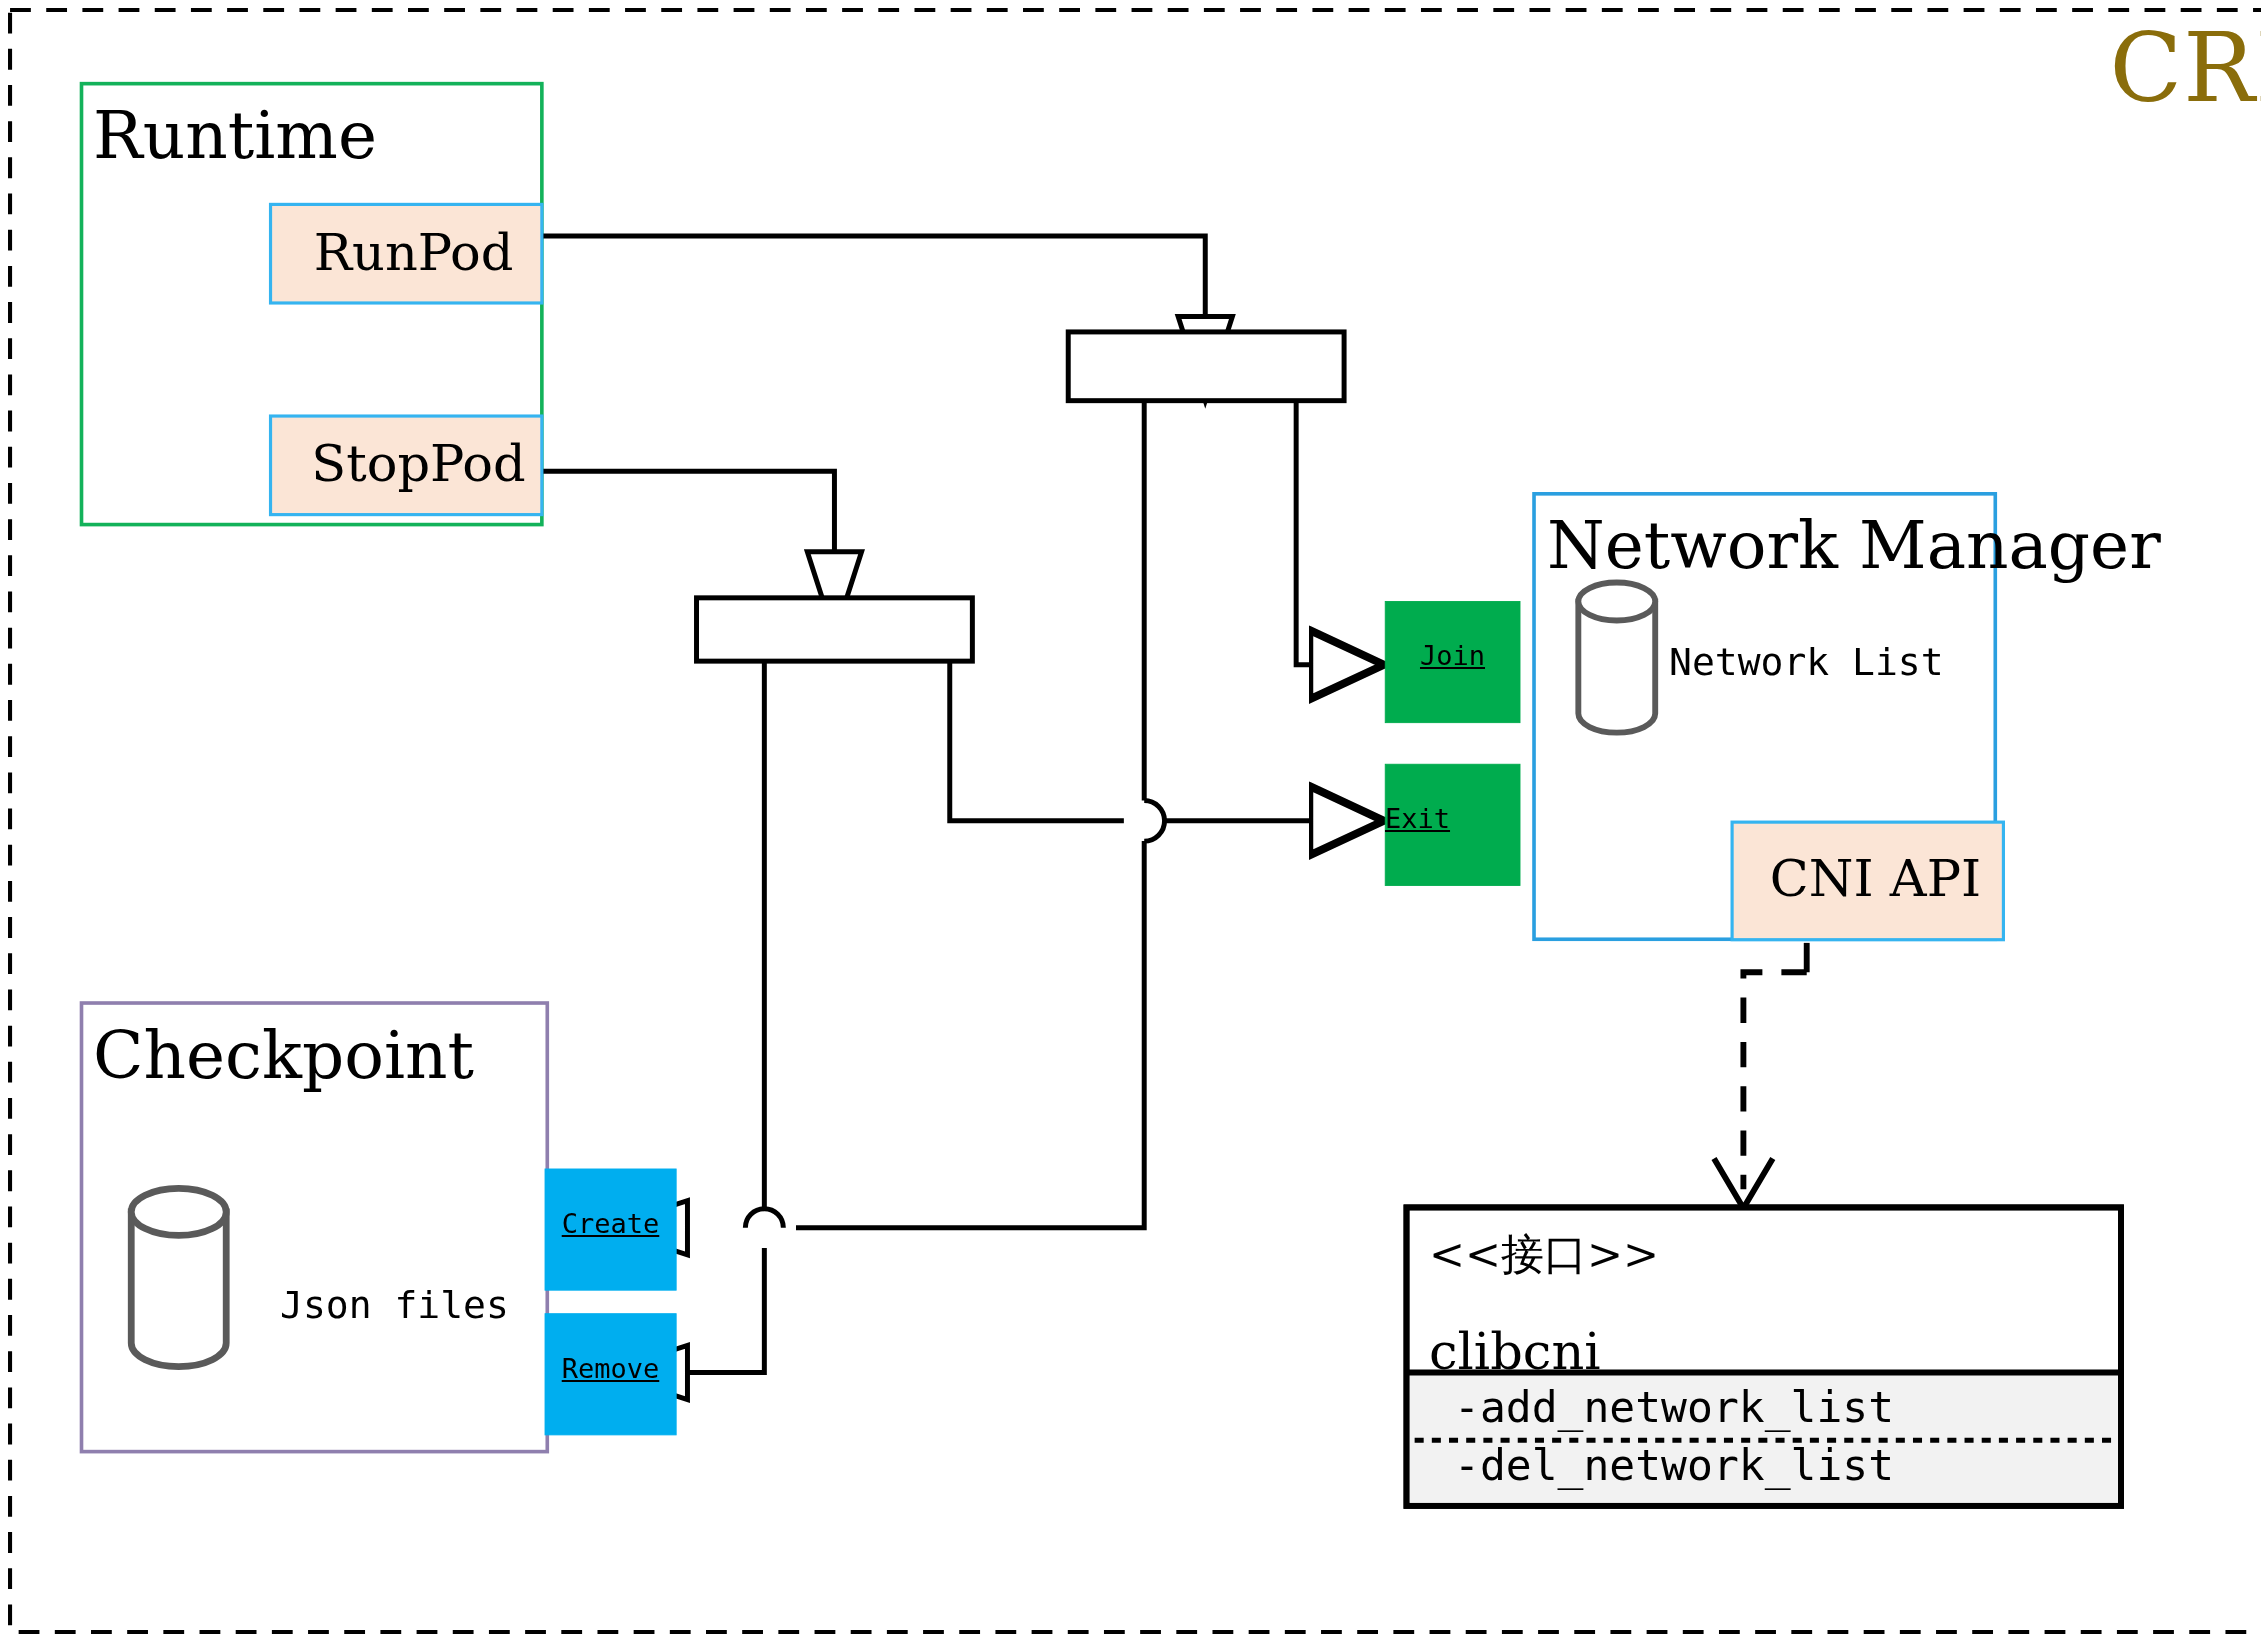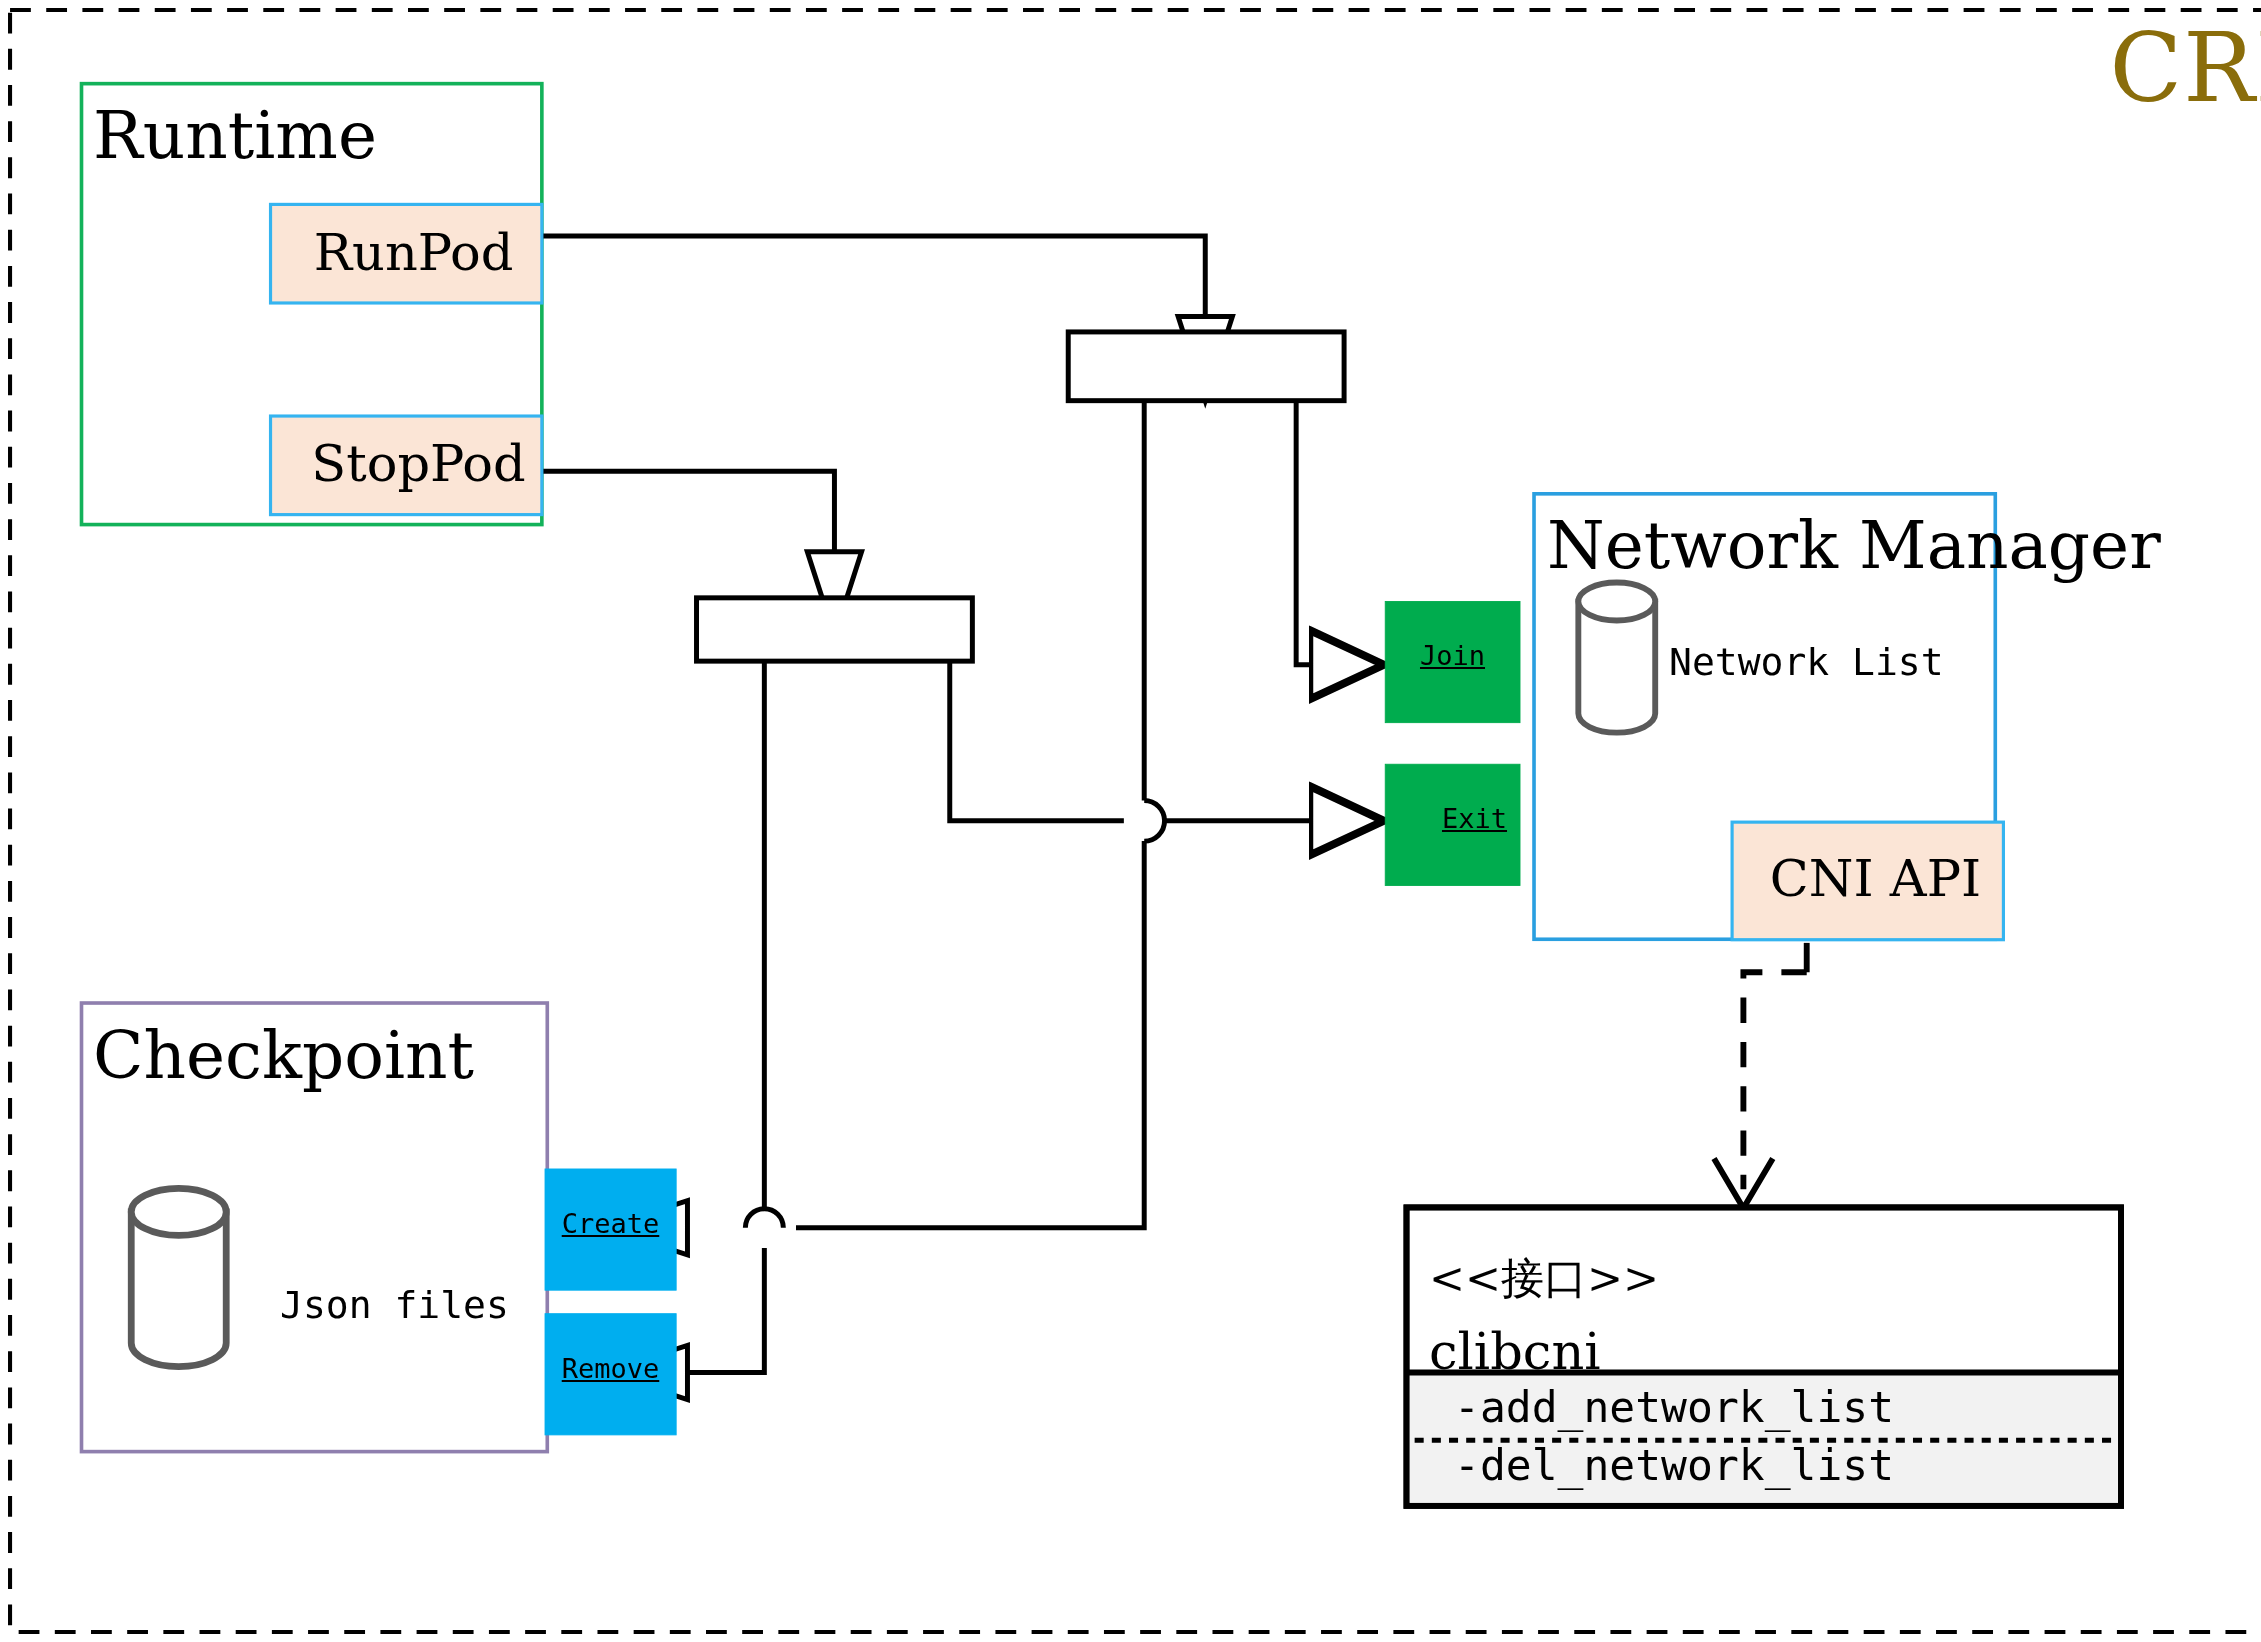--- a/index.html
+++ b/index.html
@@ -104,33 +104,33 @@
   <div class="lbl grp-title" style="left:93px; top:1017px;">Checkpoint</div>
 
   <div class="lbl grp-title" style="left:1547px; top:507px;">Network Manager</div>
 
   <div class="lbl node-lbl" style="left:270px; top:223px; width:271px; text-align:center;">RunPod</div>
 
   <div class="lbl node-lbl" style="left:275px; top:434px; width:271px; text-align:center;">StopPod</div>
 
   <div class="lbl small-lbl" style="left:1385px; top:640px; width:135px; text-align:center;">Join</div>
 
-  <div class="lbl small-lbl" style="left:1385px; top:803px; width:151px; text-align:center;padding-left:14px;">Exit</div>
+  <div class="lbl small-lbl" style="left:1385px; top:803px; width:151px; ">Exit</div>
 
   <div class="lbl small-lbl" style="left:545px; top:1208px; width:131px; text-align:center;">Create</div>
 
   <div class="lbl small-lbl" style="left:545px; top:1353px; width:131px; text-align:center;">Remove</div>
 
   <div class="lbl node-lbl" style="left:1732px; top:849px; width:271px; text-align:center;">CNI API</div>
 
   <div class="lbl mono-lbl" style="left:1669px; top:640px;">Network List</div>
 
   <div class="lbl mono-lbl" style="left:280px; top:1283px;">Json files</div>
 
-  <div class="lbl iface-stereo" style="left:1429px; top:1226px;margin-top:24px;">&lt;&lt;接口&gt;&gt;</div>
+  <div class="lbl iface-stereo" style="left:1429px; top:1226px;">&lt;&lt;接口&gt;&gt;</div>
 
   <div class="lbl iface-name" style="left:1429px; top:1285px;">clibcni</div>
 
   <div class="lbl iface-op" style="left:1454px; top:1382px;">-add_network_list</div>
 
   <div class="lbl iface-op" style="left:1454px; top:1440px;">-del_network_list</div>
 
 </div>
 
 

